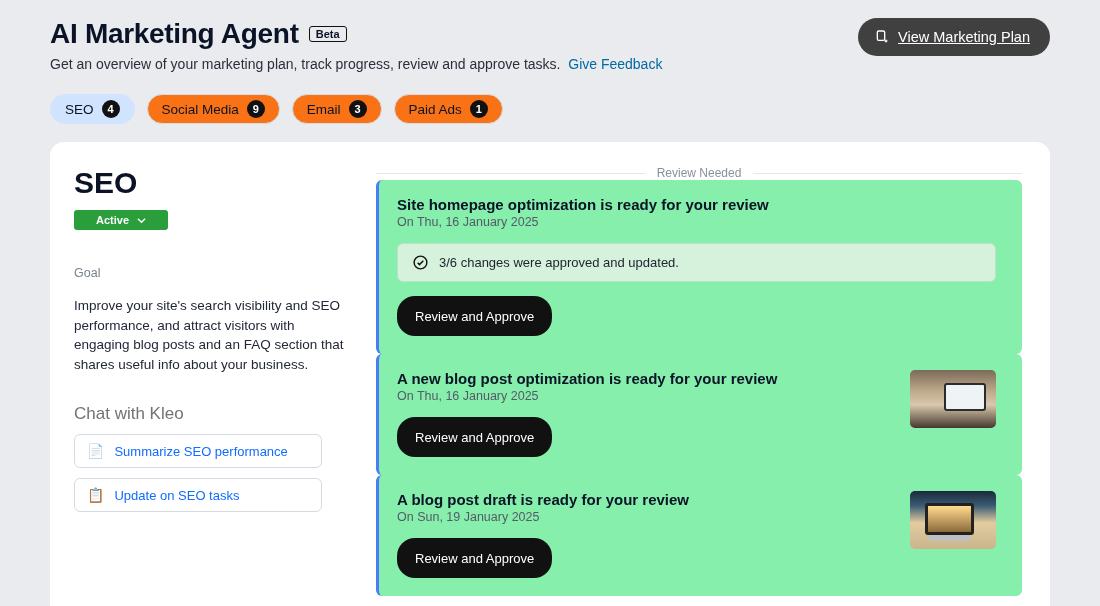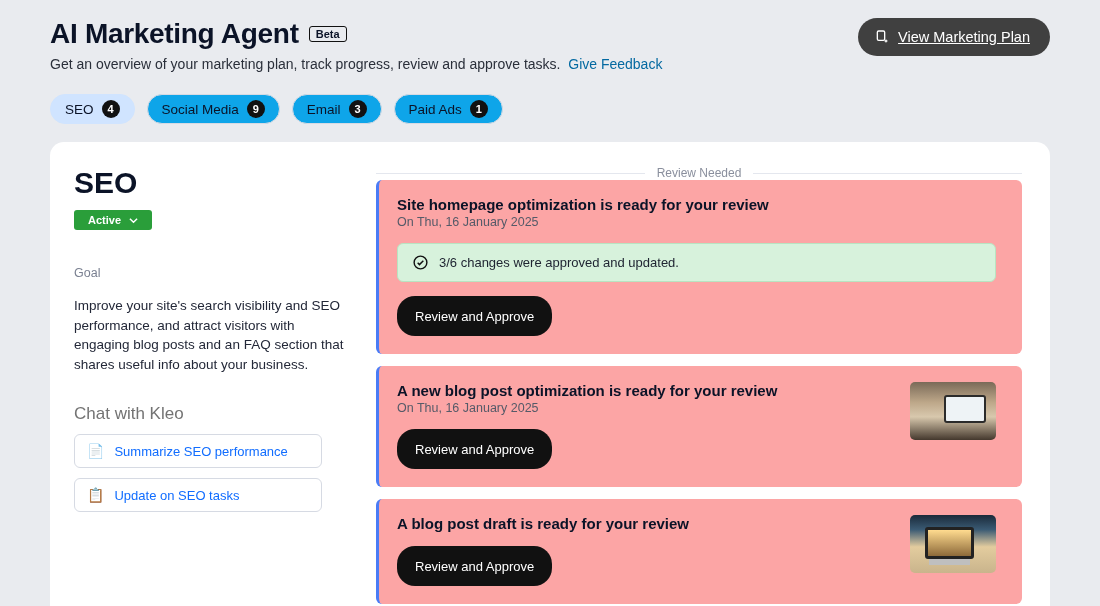--- a/index.html
+++ b/index.html
@@ -71,21 +71,21 @@
     gap: 12px;
     margin-top: 22px;
   }
   .tab-pill {
     display: flex;
     align-items: center;
     gap: 8px;
     height: 30px;
     padding: 0 14px;
     border-radius: 16px;
-    background: #0ea5e9;
+    background: #f97316;
     border: 1px solid #d6dae3;
     font-size: 13.5px;
     cursor: pointer;
     color: #0b1327;
   }
   .tab-pill.active {
     background: #d0e4ff;
     border-color: #d0e4ff;
   }
   .pill-count {
@@ -119,21 +119,21 @@
     color: #0b1327;
   }
   .status-chip {
     display: inline-flex;
     align-items: center;
     gap: 8px;
     background: #2a9e3a;
     color: #fff;
     font-size: 11px;
     font-weight: 600;
-    padding: 4px 14px;
+    padding: 4px 22px;
     border-radius: 3px;
     margin-top: 10px;
     cursor: pointer;
   }
   .status-chip svg { width: 9px; height: 9px; }
 
   .goal-label {
     font-size: 12.5px;
     color: #7a8091;
     margin-top: 36px;
@@ -176,25 +176,25 @@
   }
   .divider-label::before,
   .divider-label::after {
     content: "";
     flex: 1;
     height: 1px;
     background: #e4e7ee;
   }
 
   .card {
-    background: #fca5a5;
+    background: #86efac;
     border-left: 3px solid #4a7cf6;
     border-radius: 6px;
     padding: 16px 26px 18px 18px;
-    margin-bottom: 12px;
+    margin-bottom: 0;
     position: relative;
   }
   .card-row { display: flex; gap: 16px; align-items: flex-start; }
   .card-main { flex: 1; min-width: 0; }
   .card-title {
     font-size: 15px;
     font-weight: 600;
     color: #0b1327;
   }
   .card-date {
@@ -353,20 +353,21 @@
             <button class="review-btn">Review and Approve</button>
           </div>
           <div class="thumb desk"></div>
         </div>
       </div>
 
       <div class="card">
         <div class="card-row">
           <div class="card-main">
             <div class="card-title">A blog post draft is ready for your review</div>
+            <div class="card-date">On Sun, 19 January 2025</div>
             <button class="review-btn">Review and Approve</button>
           </div>
           <div class="thumb laptop"></div>
         </div>
       </div>
 
     </div>
   </div>
 
 </div>

